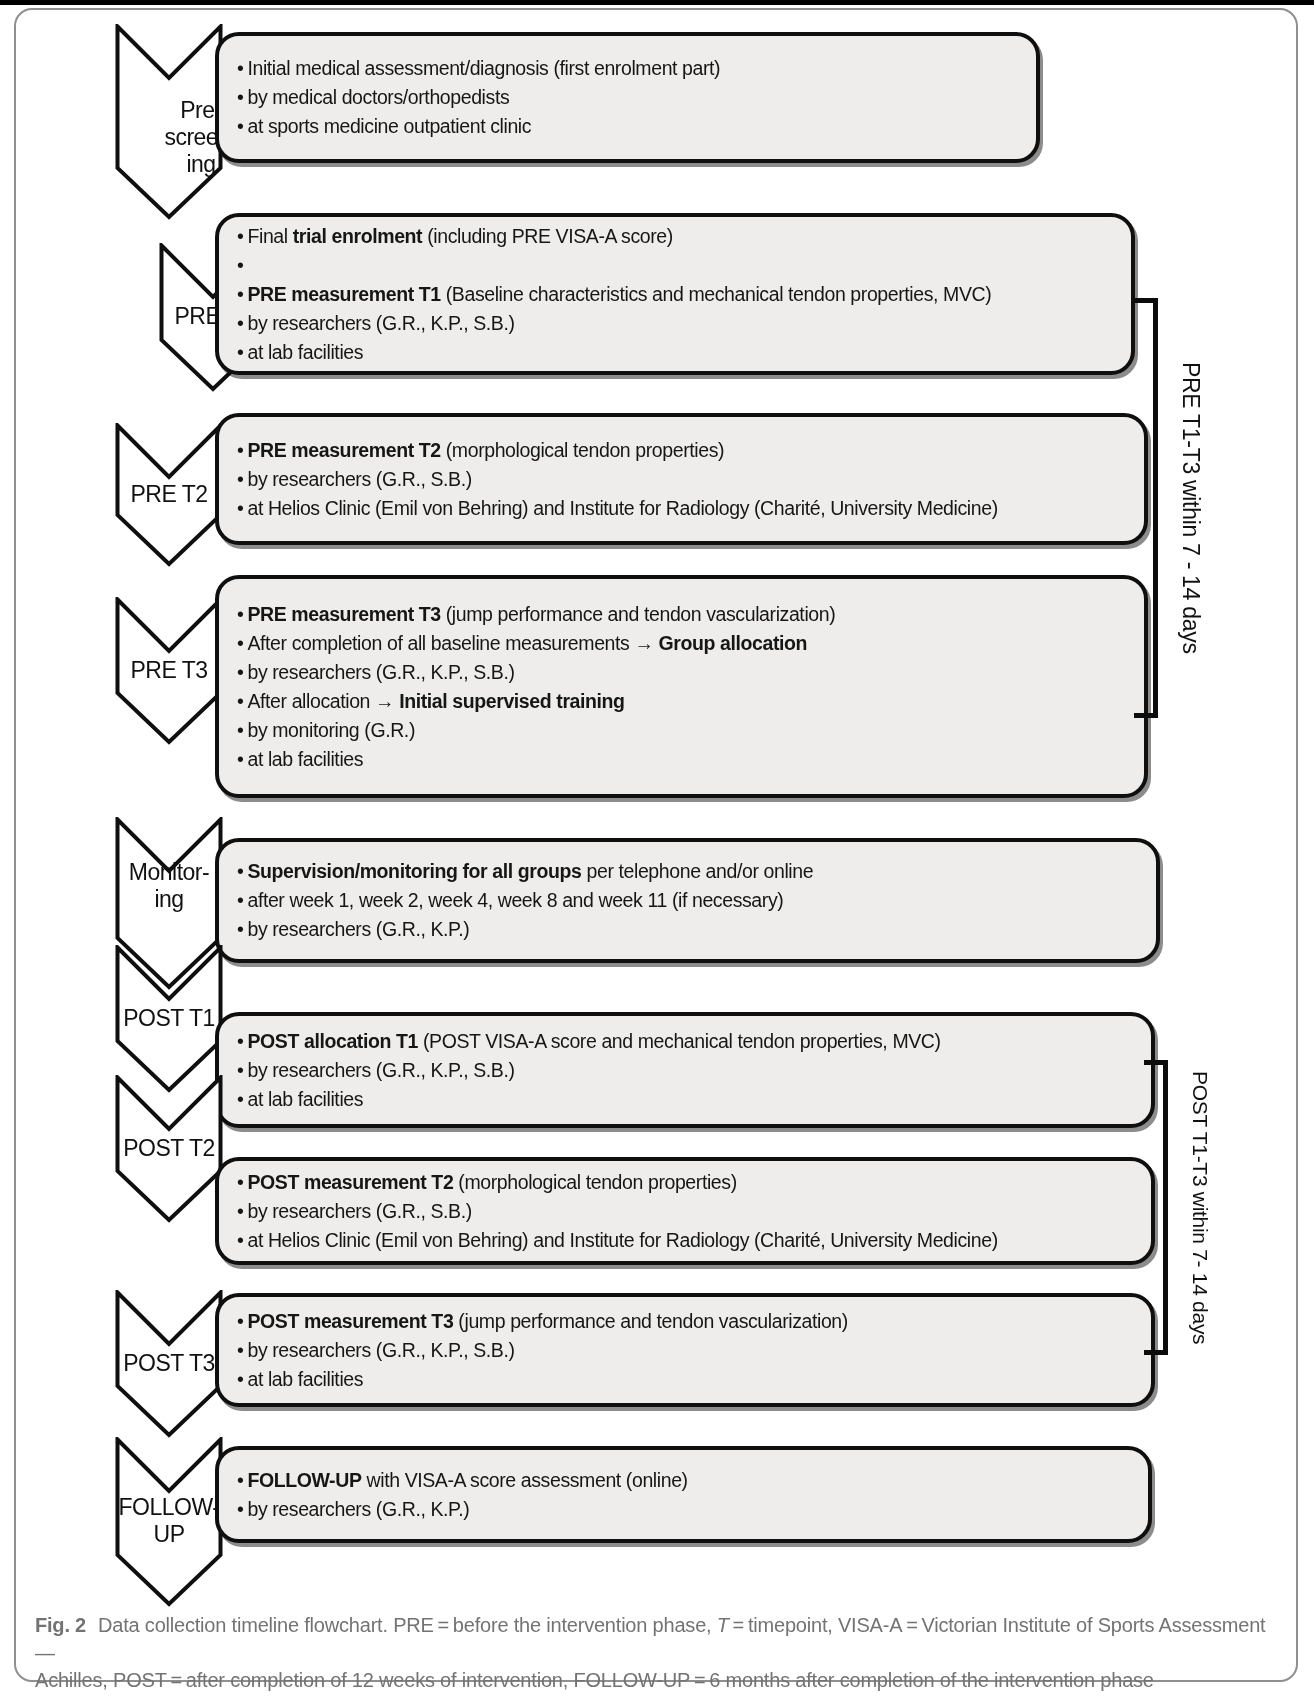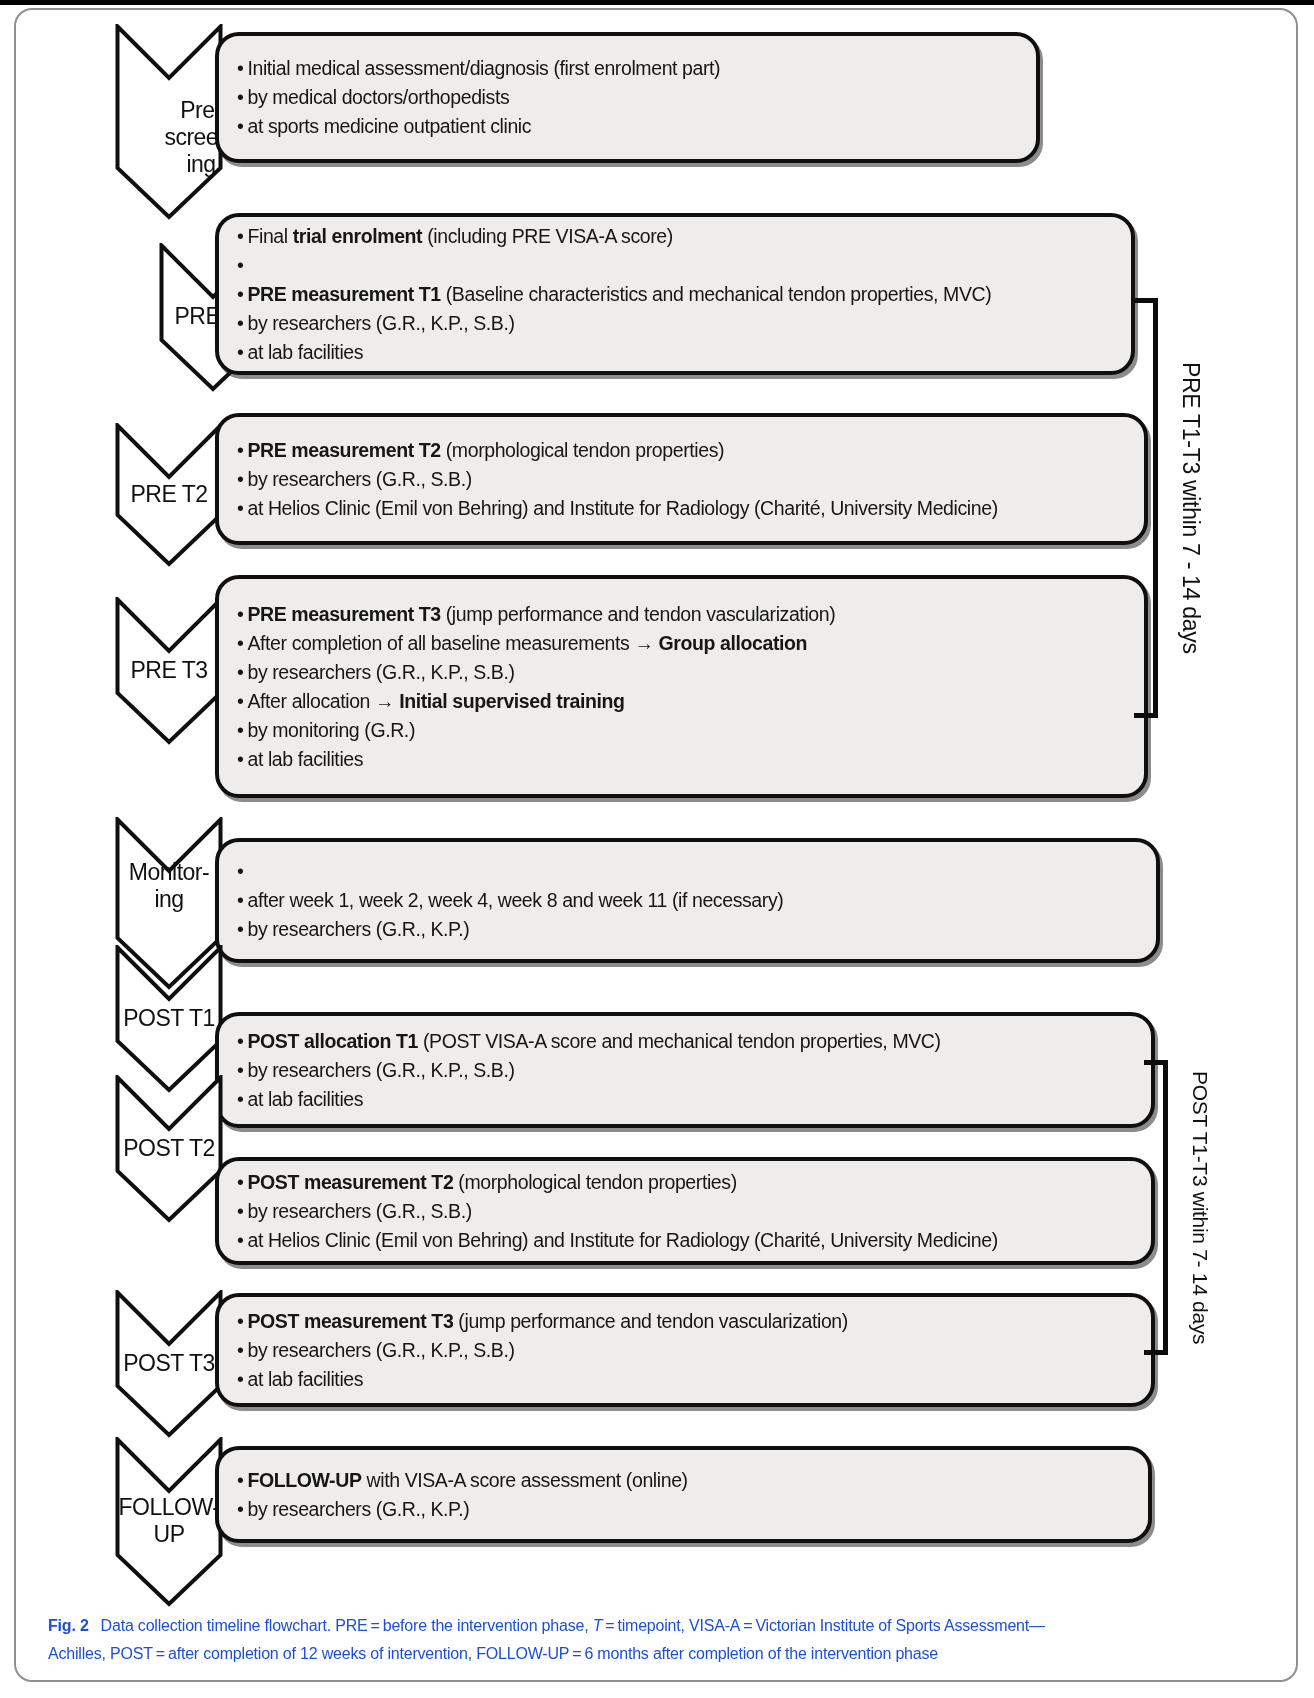--- a/index.html
+++ b/index.html
@@ -37,22 +37,22 @@
     border-top:5px solid #0c0c0c;border-right:5px solid #0c0c0c;border-bottom:5px solid #0c0c0c;}
   #bracket-pre{left:1134px;top:298px;width:24px;height:420px;}
   #bracket-post{left:1144px;top:1060px;width:24px;height:295px;}
   .bracket-label{
     position:absolute;display:flex;align-items:center;justify-content:center;
     writing-mode:vertical-rl;color:#111;letter-spacing:-0.3px;white-space:nowrap;
   }
   #bracket-pre-label{left:1166px;top:298px;width:48px;height:420px;font-size:23px;}
   #bracket-post-label{left:1176px;top:1060px;width:48px;height:295px;font-size:21px;}
   #figure-caption{
-    position:absolute;left:48px;top:1612px;width:1246px;
-    font-size:16px;line-height:27.5px;color:#1d4ed8;letter-spacing:-0.2px;
+    position:absolute;left:35px;top:1612px;width:1246px;
+    font-size:20px;line-height:27.5px;color:#737373;letter-spacing:-0.2px;
   }
   #caption-label{font-weight:700;margin-right:12px;}
   .cap-italic{font-style:italic;}
 </style>
 </head>
 <body>
 
 <div id="canvas">
   <div id="top-rule"></div>
   <div id="figure-border"></div>
@@ -162,20 +162,21 @@
       <div class="chevron" style="top: 817px; height: 173px;">
         <svg width="108" height="173" viewBox="0 0 108 173">
           <polygon points="2.5,2.5 54,54 105.5,2.5 105.5,121 54,170 2.5,121" fill="#ffffff" stroke="#0f0f0f" stroke-width="4"></polygon>
         </svg>
         <div class="stage-label" style="top: 37px; height: 63px;">Monitor-
 ing</div>
       </div>
       <div class="stage-box" style="top: 838px; height: 125px; width: 945px;">
         <div class="bullet">
           <span class="dot">•</span>
+          <span><b>Supervision/monitoring  for all groups</b><span> per telephone and/or online</span></span>
         </div>
         <div class="bullet">
           <span class="dot">•</span>
           <span><span>after week 1, week 2, week 4, week 8 and week 11 (if necessary)</span></span>
         </div>
         <div class="bullet">
           <span class="dot">•</span>
           <span><span>by researchers (G.R., K.P.)</span></span>
         </div>
       </div>

